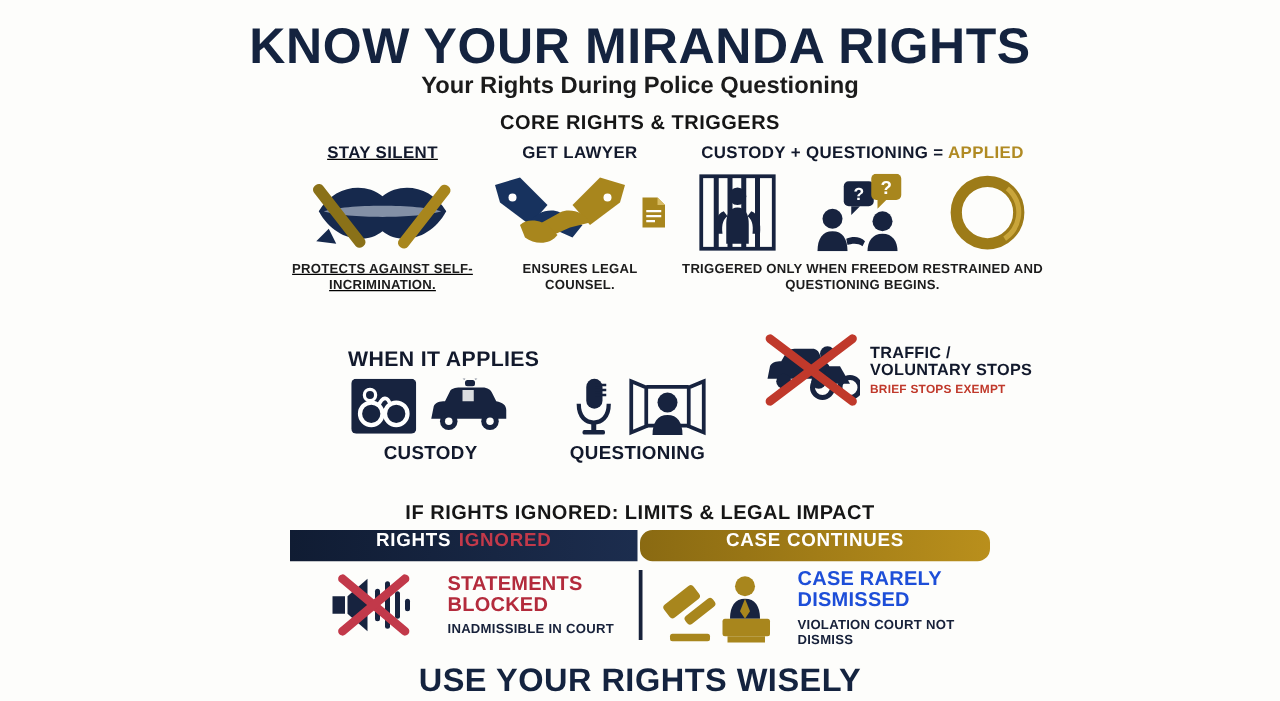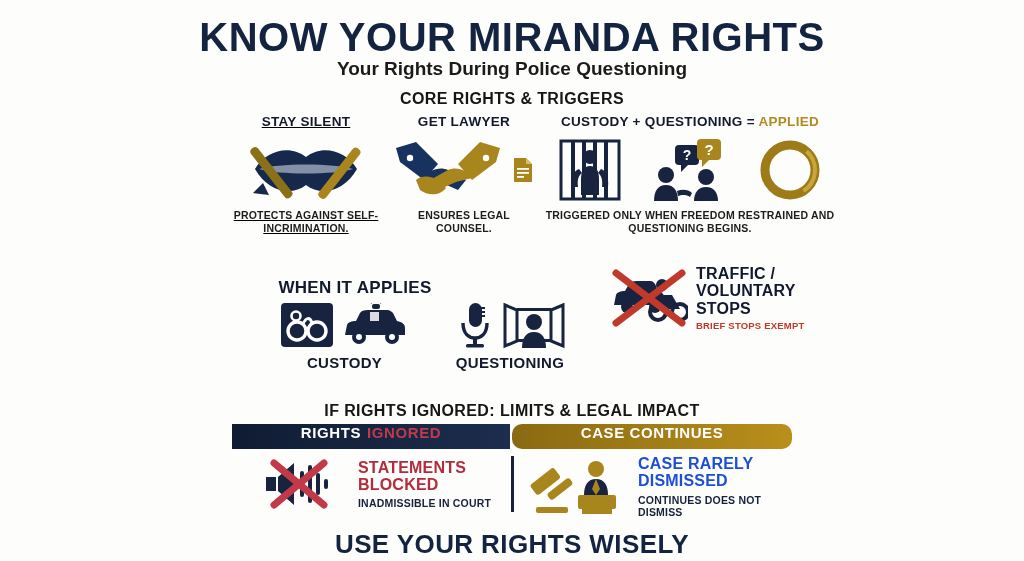--- a/index.html
+++ b/index.html
@@ -61,21 +61,21 @@
   .mini{position:absolute;text-align:center;}
   .mini-icons{display:flex;align-items:center;justify-content:center;gap:9px;height:50px;}
   .mini-label{margin-top:4px;font-size:15px;font-weight:bold;color:#12192c;letter-spacing:0.3px;}
   #mini-custody{left:272px;top:300px;width:145px;}
   #mini-question{left:440px;top:300px;width:140px;}
 
   
   #traffic{position:absolute;left:610px;top:265px;width:230px;display:flex;align-items:center;gap:8px;}
   #traffic .txt{}
   #traffic .t-main{
-    font-size:16px;font-weight:bold;line-height:1.08;color:#12192c;letter-spacing:0.2px;
+    font-size:13px;font-weight:bold;line-height:1.08;color:#12192c;letter-spacing:0.2px;
   }
   #traffic .t-sub{
     margin-top:3px;font-size:9.5px;font-weight:bold;color:#c0392b;letter-spacing:0.2px;
   }
 
   
   .bar{
     position:absolute;top:424px;height:25px;
     display:flex;justify-content:center;
     font-size:15px;font-weight:bold;letter-spacing:0.6px;color:#ffffff;
@@ -312,19 +312,19 @@
         <rect x="8" y="50" width="32" height="6" rx="2" fill="#a8861d"></rect>
         <circle cx="68" cy="12" r="8" fill="#a8861d"></circle>
         <path d="M68 22 C60 22, 56 28, 56 38 L80 38 C80 28, 76 22, 68 22 Z" fill="#17233f"></path>
         <path d="M68 22 L64 32 L68 38 L72 32 Z" fill="#a8861d"></path>
         <rect x="50" y="38" width="38" height="14" rx="2" fill="#a8861d"></rect>
         <rect x="54" y="52" width="30" height="5" fill="#a8861d"></rect>
       </svg>
     </span>
     <span>
       <div class="imp-main">CASE RARELY DISMISSED</div>
-      <div class="imp-sub">CONTINUES DOES NOT DISMISS</div>
+      <div class="imp-sub">VIOLATION COURT NOT DISMISS</div>
     </span>
   </div>
 
   <div id="footer">USE YOUR RIGHTS WISELY</div>
 
 </div>
 
 </body></html>

